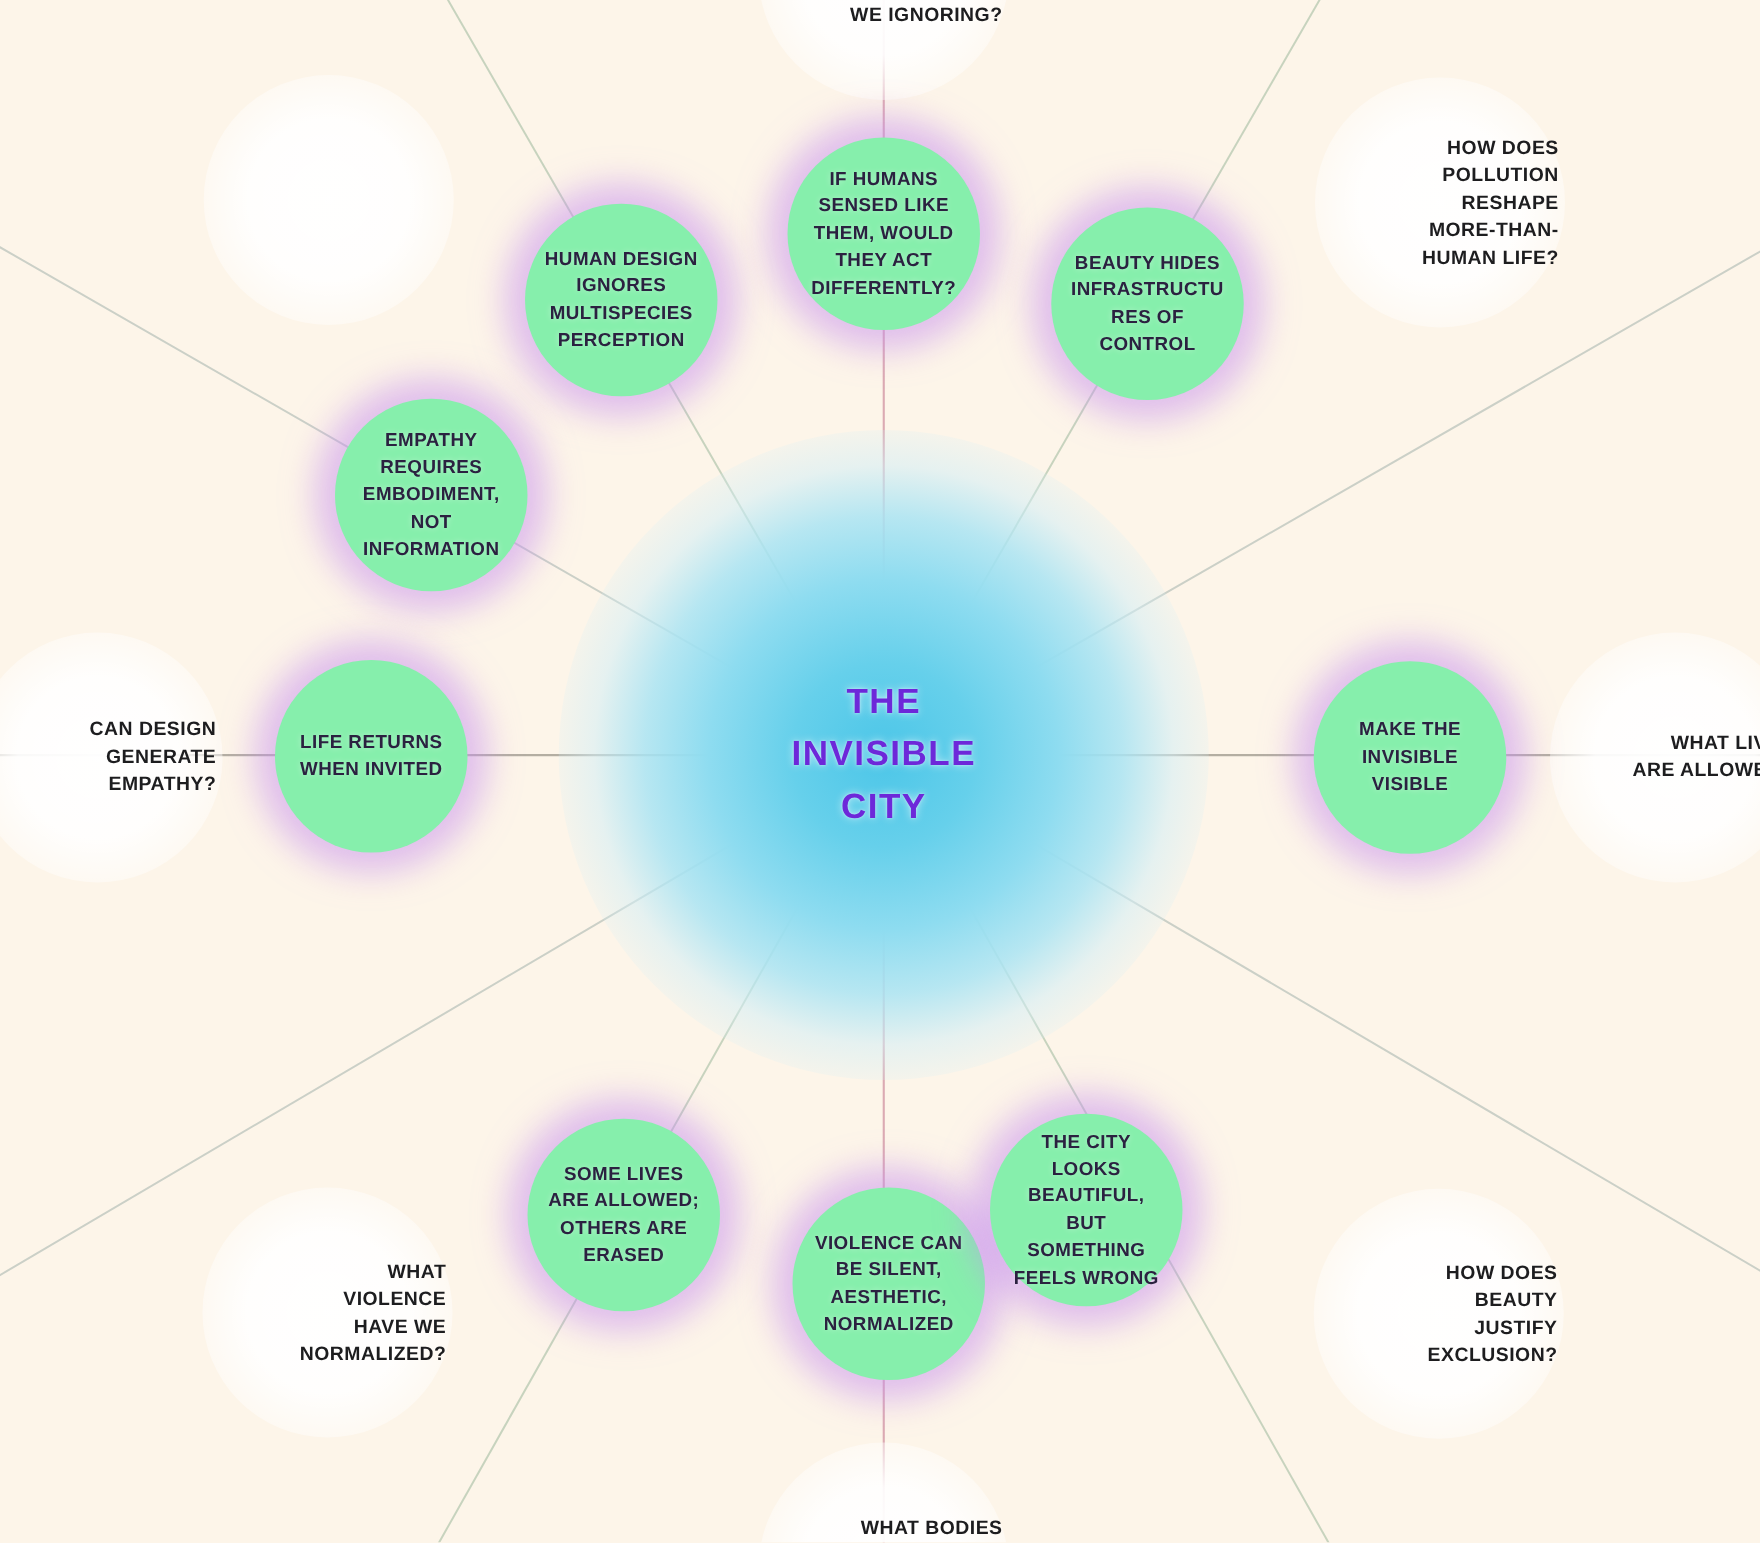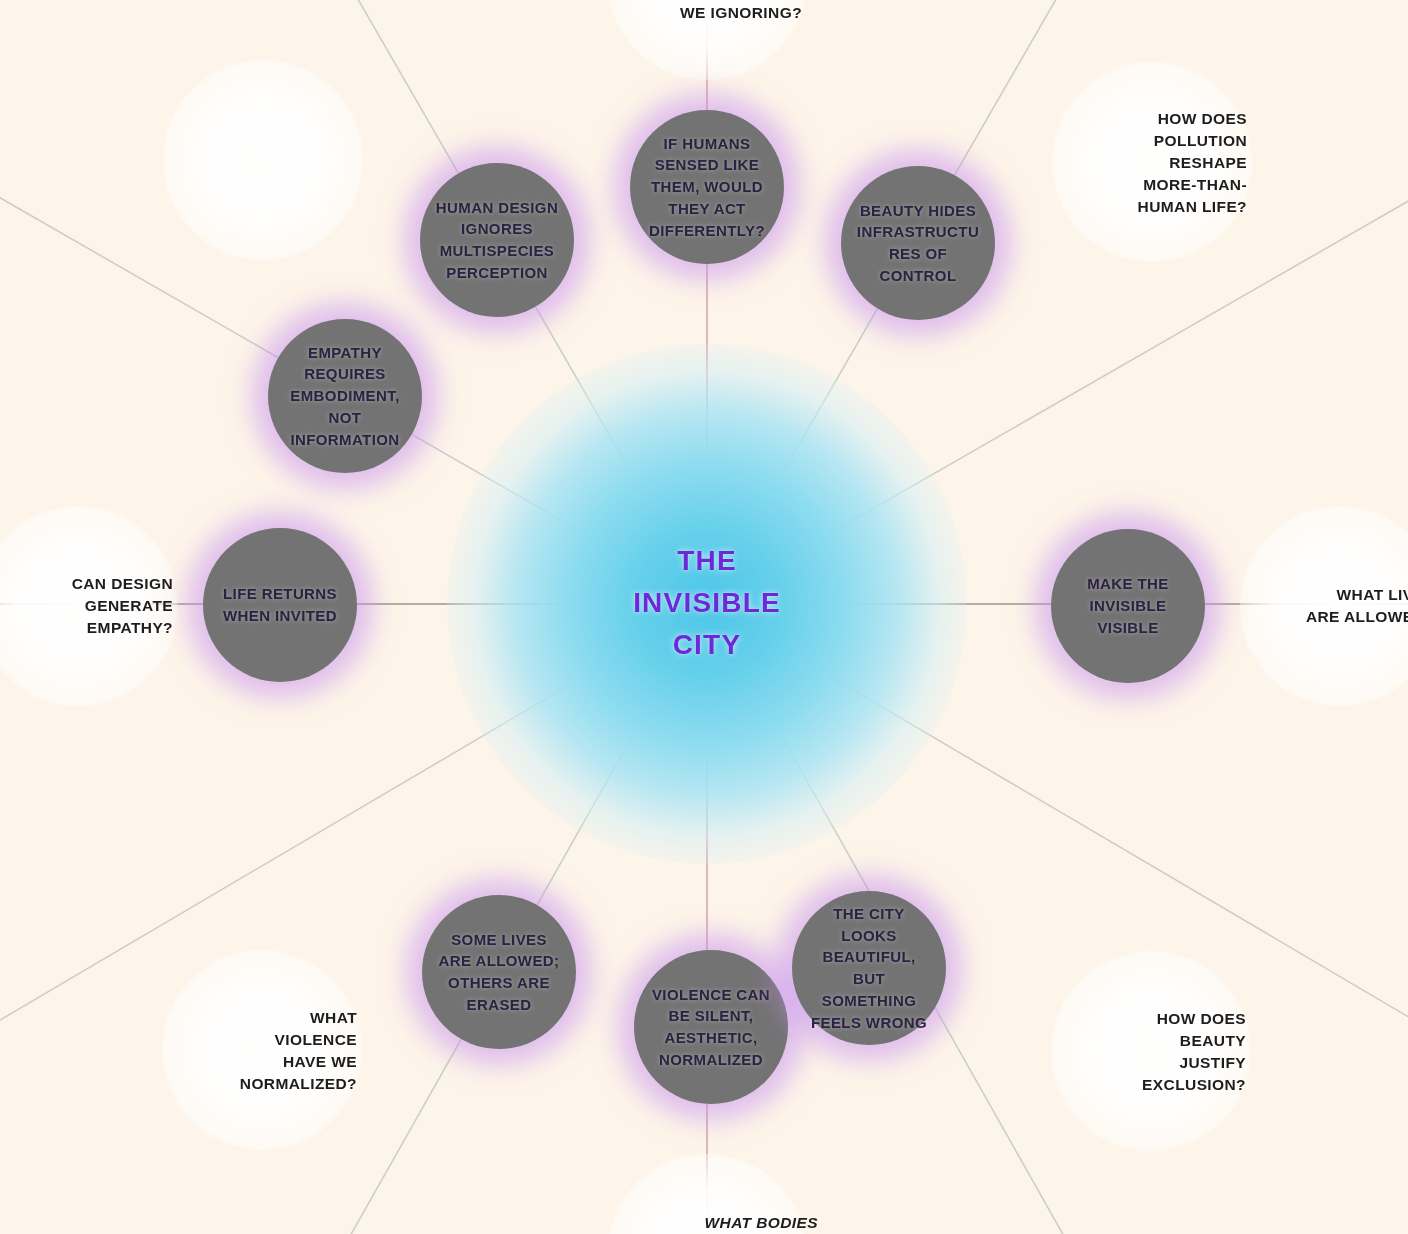--- a/index.html
+++ b/index.html
@@ -32,21 +32,21 @@
     z-index:5;
     text-align:center;
     font-size:28px;font-weight:800;letter-spacing:1.2px;
     line-height:1.5;
     color:#6d28d9;
     white-space:pre-line;
     text-shadow:0 0 7px rgba(255,255,255,0.65), 0 0 2px rgba(255,255,255,0.5);
   }
   .bubble{
     position:absolute;width:154px;height:154px;border-radius:50%;
-    background:#737373;
+    background:#86efac;
     box-shadow:0 0 26px 16px rgba(199,143,239,0.55);
     display:flex;align-items:center;justify-content:center;
     z-index:4;
   }
   .bubble-label{
     width:150px;
     text-align:center;
     font-size:15px;font-weight:700;letter-spacing:0.4px;
     line-height:1.45;
     color:#2b2140;
@@ -114,21 +114,21 @@
 RES OF
 CONTROL</div>
   </div>
   <div class="bubble" style="left:268px;top:319px;">
     <div class="bubble-label">EMPATHY
 REQUIRES
 EMBODIMENT,
 NOT
 INFORMATION</div>
   </div>
-  <div class="bubble" style="left:203px;top:528px;">
+  <div class="bubble" style="left:220px;top:528px;">
     <div class="bubble-label">LIFE RETURNS
 WHEN INVITED</div>
   </div>
   <div class="bubble" style="left:1051px;top:529px;">
     <div class="bubble-label">MAKE THE
 INVISIBLE
 VISIBLE</div>
   </div>
   <div class="bubble" style="left:422px;top:895px;">
     <div class="bubble-label">SOME LIVES
@@ -172,15 +172,15 @@
   <div class="question" style="left:1245px;top:584px;">WHAT LIVES
 ARE ALLOWED?</div>
   <div class="question" style="left:167px;top:1007px;">WHAT
 VIOLENCE
 HAVE WE
 NORMALIZED?</div>
   <div class="question" style="left:1056px;top:1008px;">HOW DOES
 BEAUTY
 JUSTIFY
 EXCLUSION?</div>
-  <div class="question" style="left:628px;top:1212px;font-style:italic;">WHAT BODIES</div>
+  <div class="question" style="left:612px;top:1212px;">WHAT BODIES</div>
 
 </div>
 
 </body></html>

